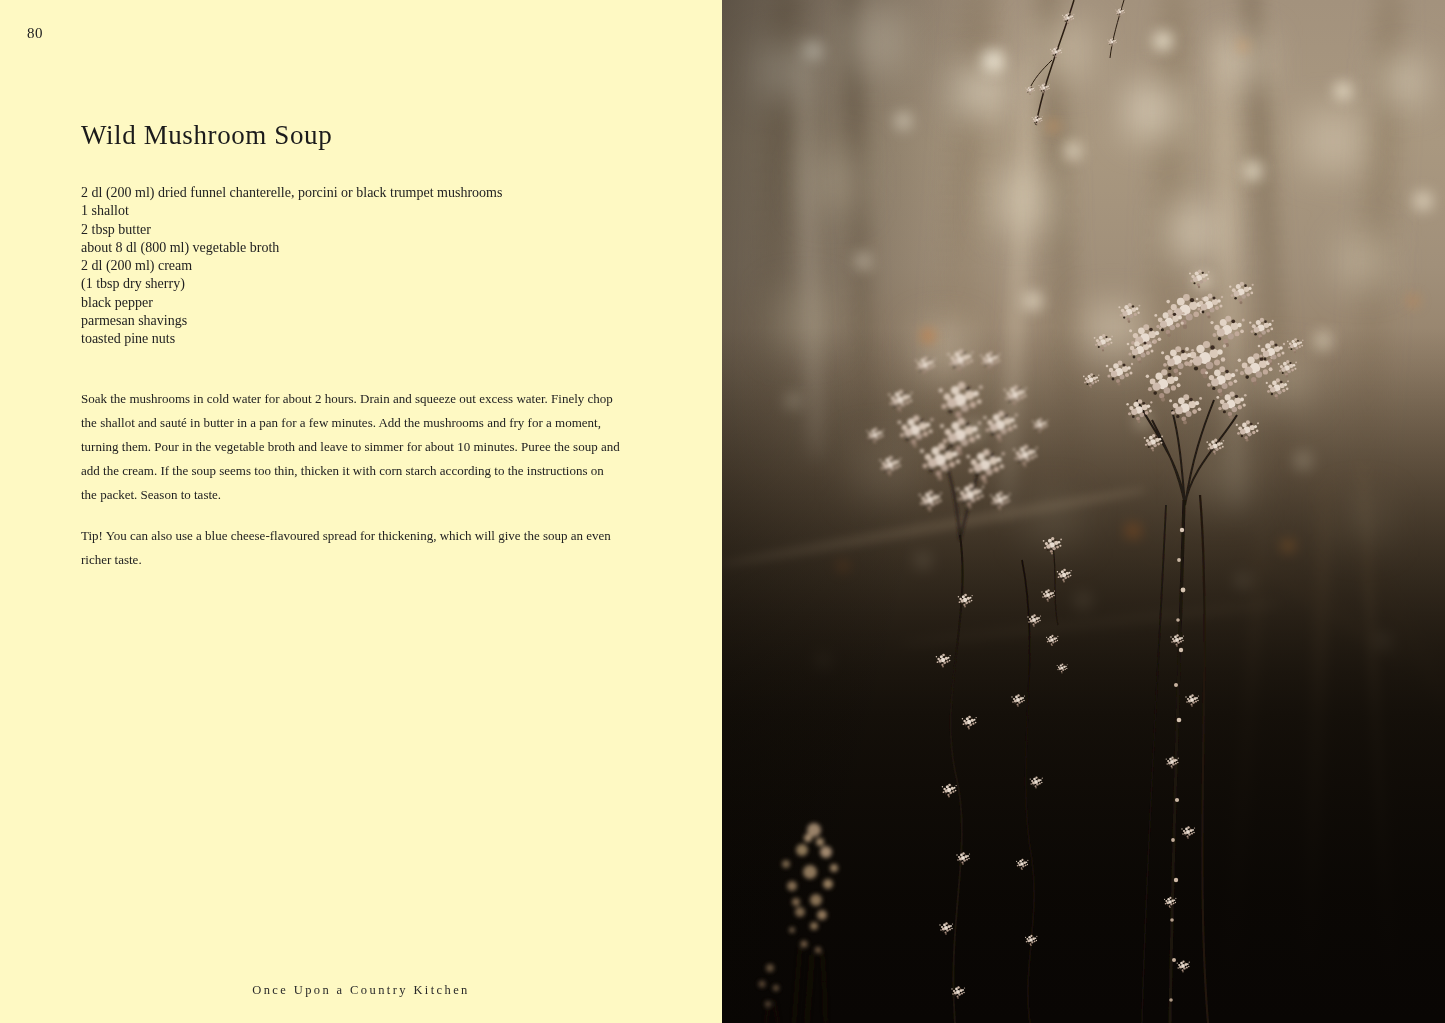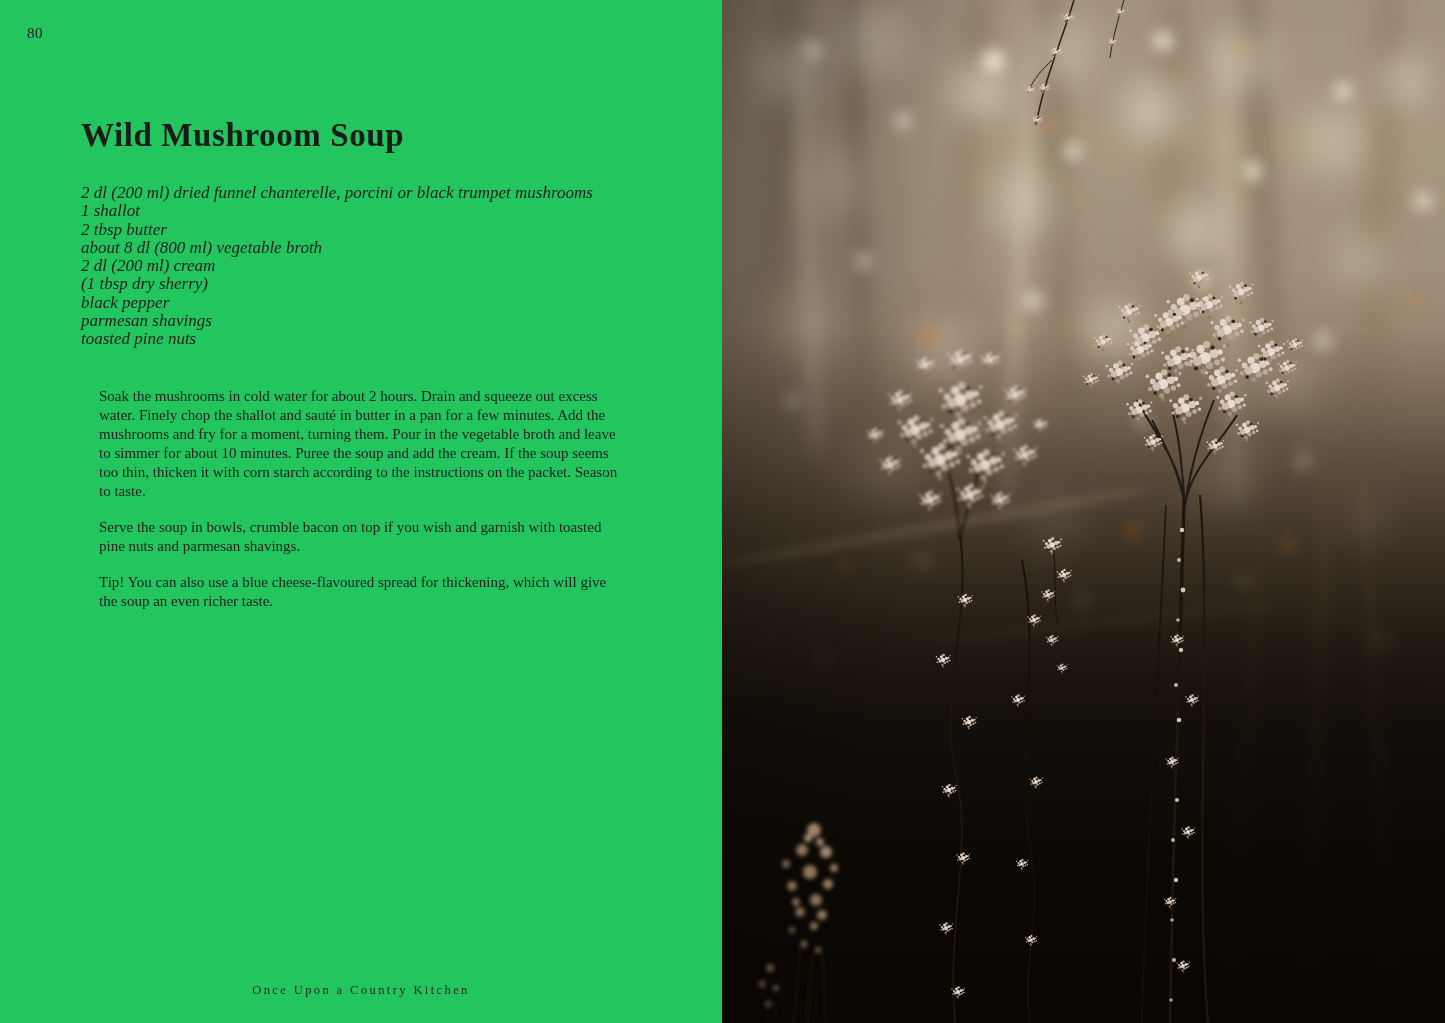--- a/index.html
+++ b/index.html
@@ -1,30 +1,30 @@
 <!DOCTYPE html>
 <html><head>
 <meta charset="utf-8">
 <style>
   html,body{margin:0;padding:0;}
   body{
     width:1445px;height:1023px;position:relative;overflow:hidden;
     background:#ffffff;font-family:"Liberation Serif", serif;color:#1f1f1f;
   }
   
-  .page-left{position:absolute;left:0;top:0;width:722px;height:1023px;background:#22c55e;}
+  .page-left{position:absolute;left:0;top:0;width:722px;height:1023px;background:#fef9c3;}
   .page-number{position:absolute;left:27px;top:25px;font-size:15px;letter-spacing:.5px;color:#222;}
   .content{position:absolute;left:81px;top:0;width:540px;}
   .recipe-title{
-    margin:118px 0 32px 0;font-size:33px;font-weight:700;line-height:34px;
+    margin:118px 0 32px 0;font-size:27px;font-weight:400;line-height:34px;
     letter-spacing:.6px;color:#1b1b1b;
   }
   .ingredients{list-style:none;margin:0;padding:0;}
-  .ingredients li{font-size:17px;line-height:18.3px;color:#222;font-style:italic;}
-  .para{margin:0 0 17px 18px;font-size:15px;line-height:19px;color:#222;}
+  .ingredients li{font-size:14px;line-height:18.3px;color:#222;}
+  .para{margin:0 0 17px 0;font-size:13px;line-height:24px;color:#222;}
   .para.first{margin-top:38px;}
   .page-footer{
     position:absolute;left:0;bottom:25px;width:722px;text-align:center;
     font-size:12.5px;letter-spacing:2.4px;color:#2a2a2a;
   }
   
   .page-right{position:absolute;left:722px;top:0;width:723px;height:1023px;}
   .photo{position:absolute;inset:0;overflow:hidden;background:#a3927d;}
   .ph-base{position:absolute;inset:0;
     background:linear-gradient(to bottom,
@@ -102,21 +102,20 @@
         <li>2 tbsp butter</li>
         <li>about 8 dl (800 ml) vegetable broth</li>
         <li>2 dl (200 ml) cream</li>
         <li>(1 tbsp dry sherry)</li>
         <li>black pepper</li>
         <li>parmesan shavings</li>
         <li>toasted pine nuts</li>
       </ul>
 
       <p class="para first">Soak the mushrooms in cold water for about 2 hours. Drain and squeeze out excess water. Finely chop the shallot and sauté in butter in a pan for a few minutes. Add the mushrooms and fry for a moment, turning them. Pour in the vegetable broth and leave to simmer for about 10 minutes. Puree the soup and add the cream. If the soup seems too thin, thicken it with corn starch according to the instructions on the packet. Season to taste.</p>
-      <p class="para">Serve the soup in bowls, crumble bacon on top if you wish and garnish with toasted pine nuts and parmesan shavings.</p>
       <p class="para">Tip! You can also use a blue cheese-flavoured spread for thickening, which will give the soup an even richer taste.</p>
     </div>
 
     <div class="page-footer">Once Upon a Country Kitchen</div>
   </section>
 
   <section class="page-right">
     <div class="photo" role="img" aria-label="Frost-covered dried wildflower seed heads backlit by warm low winter sun, against a blurred golden field of reeds with soft bokeh highlights fading to dark shadow below">
       <div class="ph-base"></div>
 

